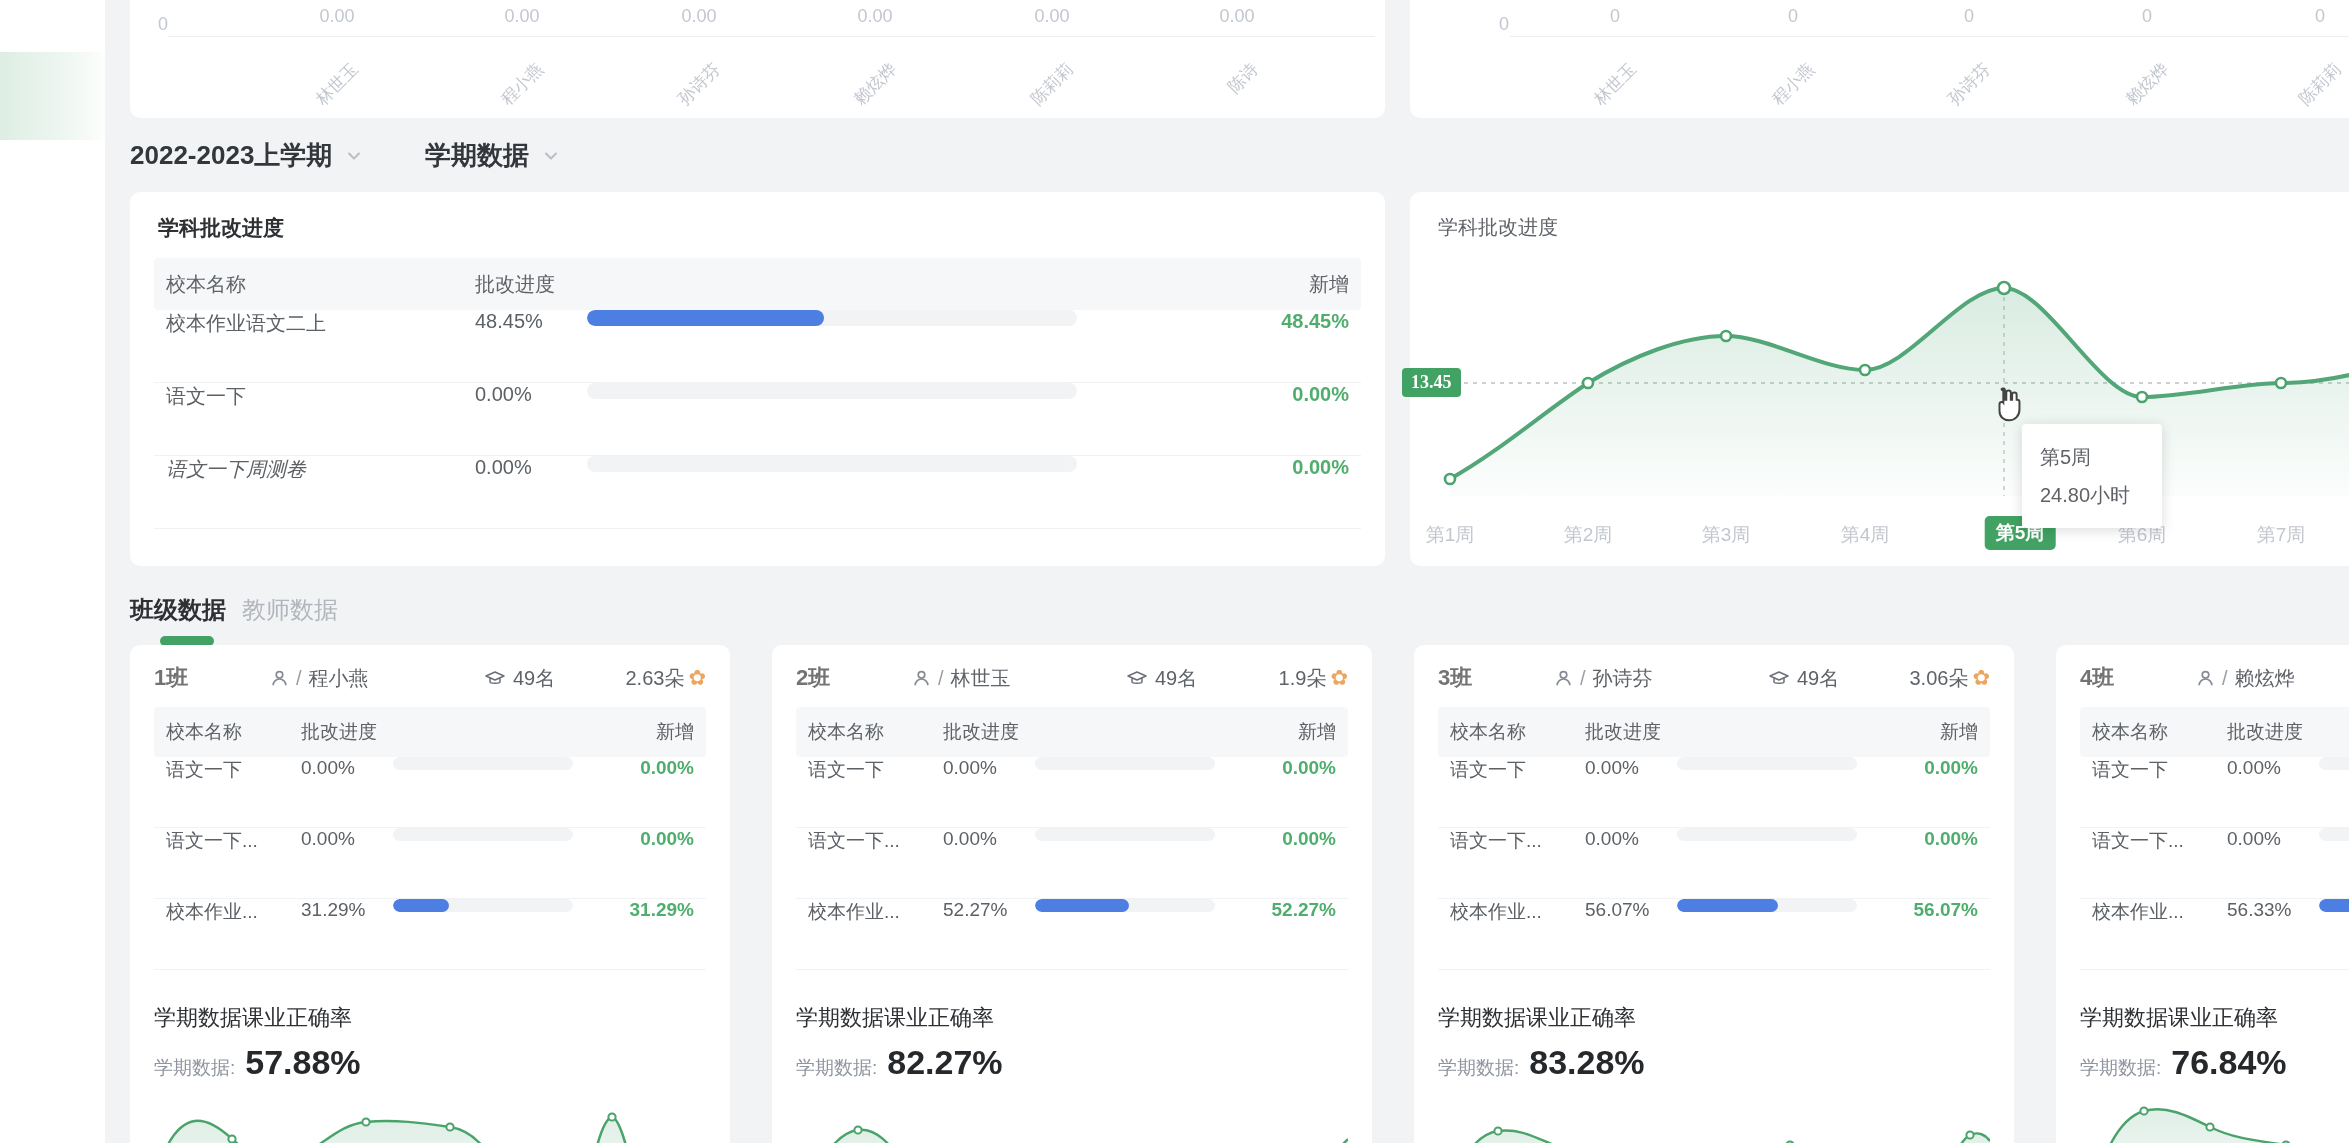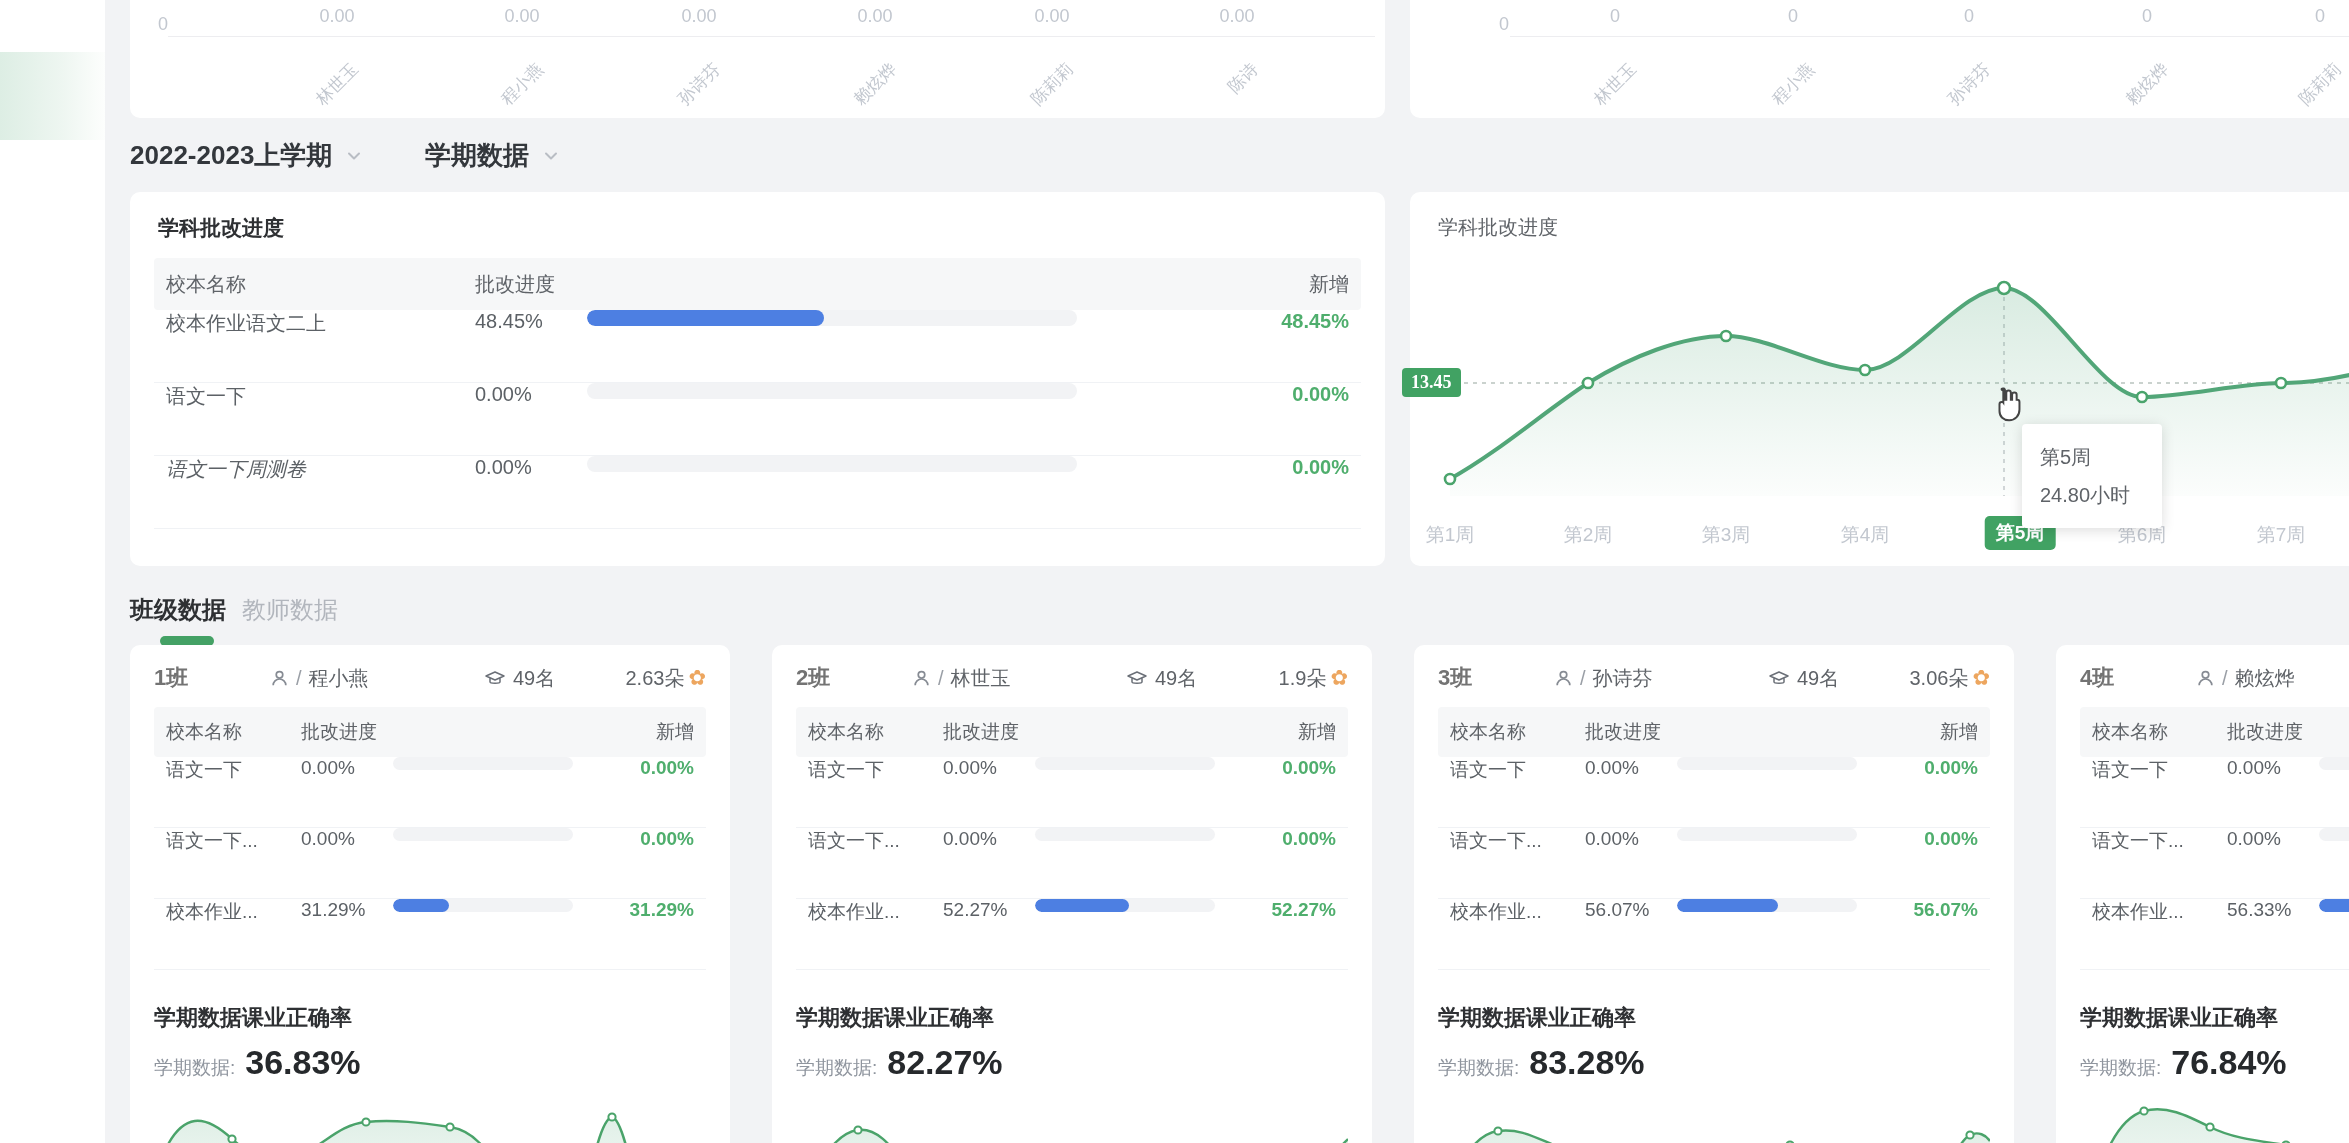--- a/index.html
+++ b/index.html
@@ -41,21 +41,21 @@
   .tab-inactive { position:absolute; font-size:24px; color:#b2b6bd; cursor:pointer; }
   .tab-pill { position:absolute; width:54px; height:10px; border-radius:5px; background:#44a165; }
   
   .cc-head { position:absolute; left:24px; right:24px; top:16px; height:34px; display:flex; align-items:center; }
   .cc-name { font-size:22px; font-weight:700; color:#737373; }
   .cc-group { position:absolute; display:flex; align-items:center; gap:7px; font-size:20px; color:#5f6368; }
   .cc-flower { position:absolute; right:0; display:flex; align-items:center; gap:4px; font-size:20px; color:#5f6368; }
   .cc-thead { height:50px; font-size:19px; }
   .cc-row { height:71px; font-size:19px; }
   .cc-track { height:13px; }
-  .acc-title { position:absolute; left:24px; top:358px; font-size:22px; font-weight:700; color:#2e3033; }
+  .acc-title { position:absolute; left:24px; top:358px; font-size:22px; font-weight:400; color:#2e3033; }
   .acc-line { position:absolute; left:24px; top:398px; display:flex; align-items:baseline; gap:10px; }
   .acc-label { font-size:19px; color:#8f959e; }
   .acc-value { font-size:34px; font-weight:700; color:#26292c; }
   .ellip { white-space:nowrap; overflow:hidden; text-overflow:ellipsis; }
   svg { display:block; }
 </style>
 </head>
 <body>
 
 <div class="sidebar">
@@ -244,21 +244,21 @@
     <div style="width:92px;">31.29%</div>
     <div class="track cc-track" style="width:180px;">
         <div class="fill" style="width: 31.29%;"></div>
       </div>
     <div class="spacer"></div>
     <div class="newv" style="width:86px;">31.29%</div>
   </div>
   <div class="acc-title">学期数据课业正确率</div>
   <div class="acc-line">
     <span class="acc-label">学期数据:</span>
-    <span class="acc-value">36.83%</span>
+    <span class="acc-value">57.88%</span>
   </div>
   <svg style="position:absolute; left:24px; top:450px;" width="552" height="115" viewBox="0 0 552 115">
     <path d="M8,62 C28,14 52,20 78,44 C98,62 118,66 142,60 C168,54 182,30 212,27 C240,24 268,28 296,32 C322,36 336,58 348,84 C356,98 362,108 368,115 L8,115 Z" fill="url(#sg)"></path>
     <path d="M8,62 C28,14 52,20 78,44 C98,62 118,66 142,60 C168,54 182,30 212,27 C240,24 268,28 296,32 C322,36 336,58 348,84 C356,98 362,108 368,115" fill="none" stroke="#4aa36a" stroke-width="2.4"></path>
     <path d="M430,115 C438,64 448,24 458,22 C468,24 478,72 486,115 Z" fill="url(#sg)"></path>
     <path d="M430,115 C438,64 448,24 458,22 C468,24 478,72 486,115" fill="none" stroke="#4aa36a" stroke-width="2.4"></path>
     <g fill="#fff" stroke="#4aa36a" stroke-width="2">
         <circle cx="78" cy="44" r="3.6"></circle>
         <circle cx="142" cy="60" r="3.6"></circle>
         <circle cx="212" cy="27" r="3.6"></circle>

